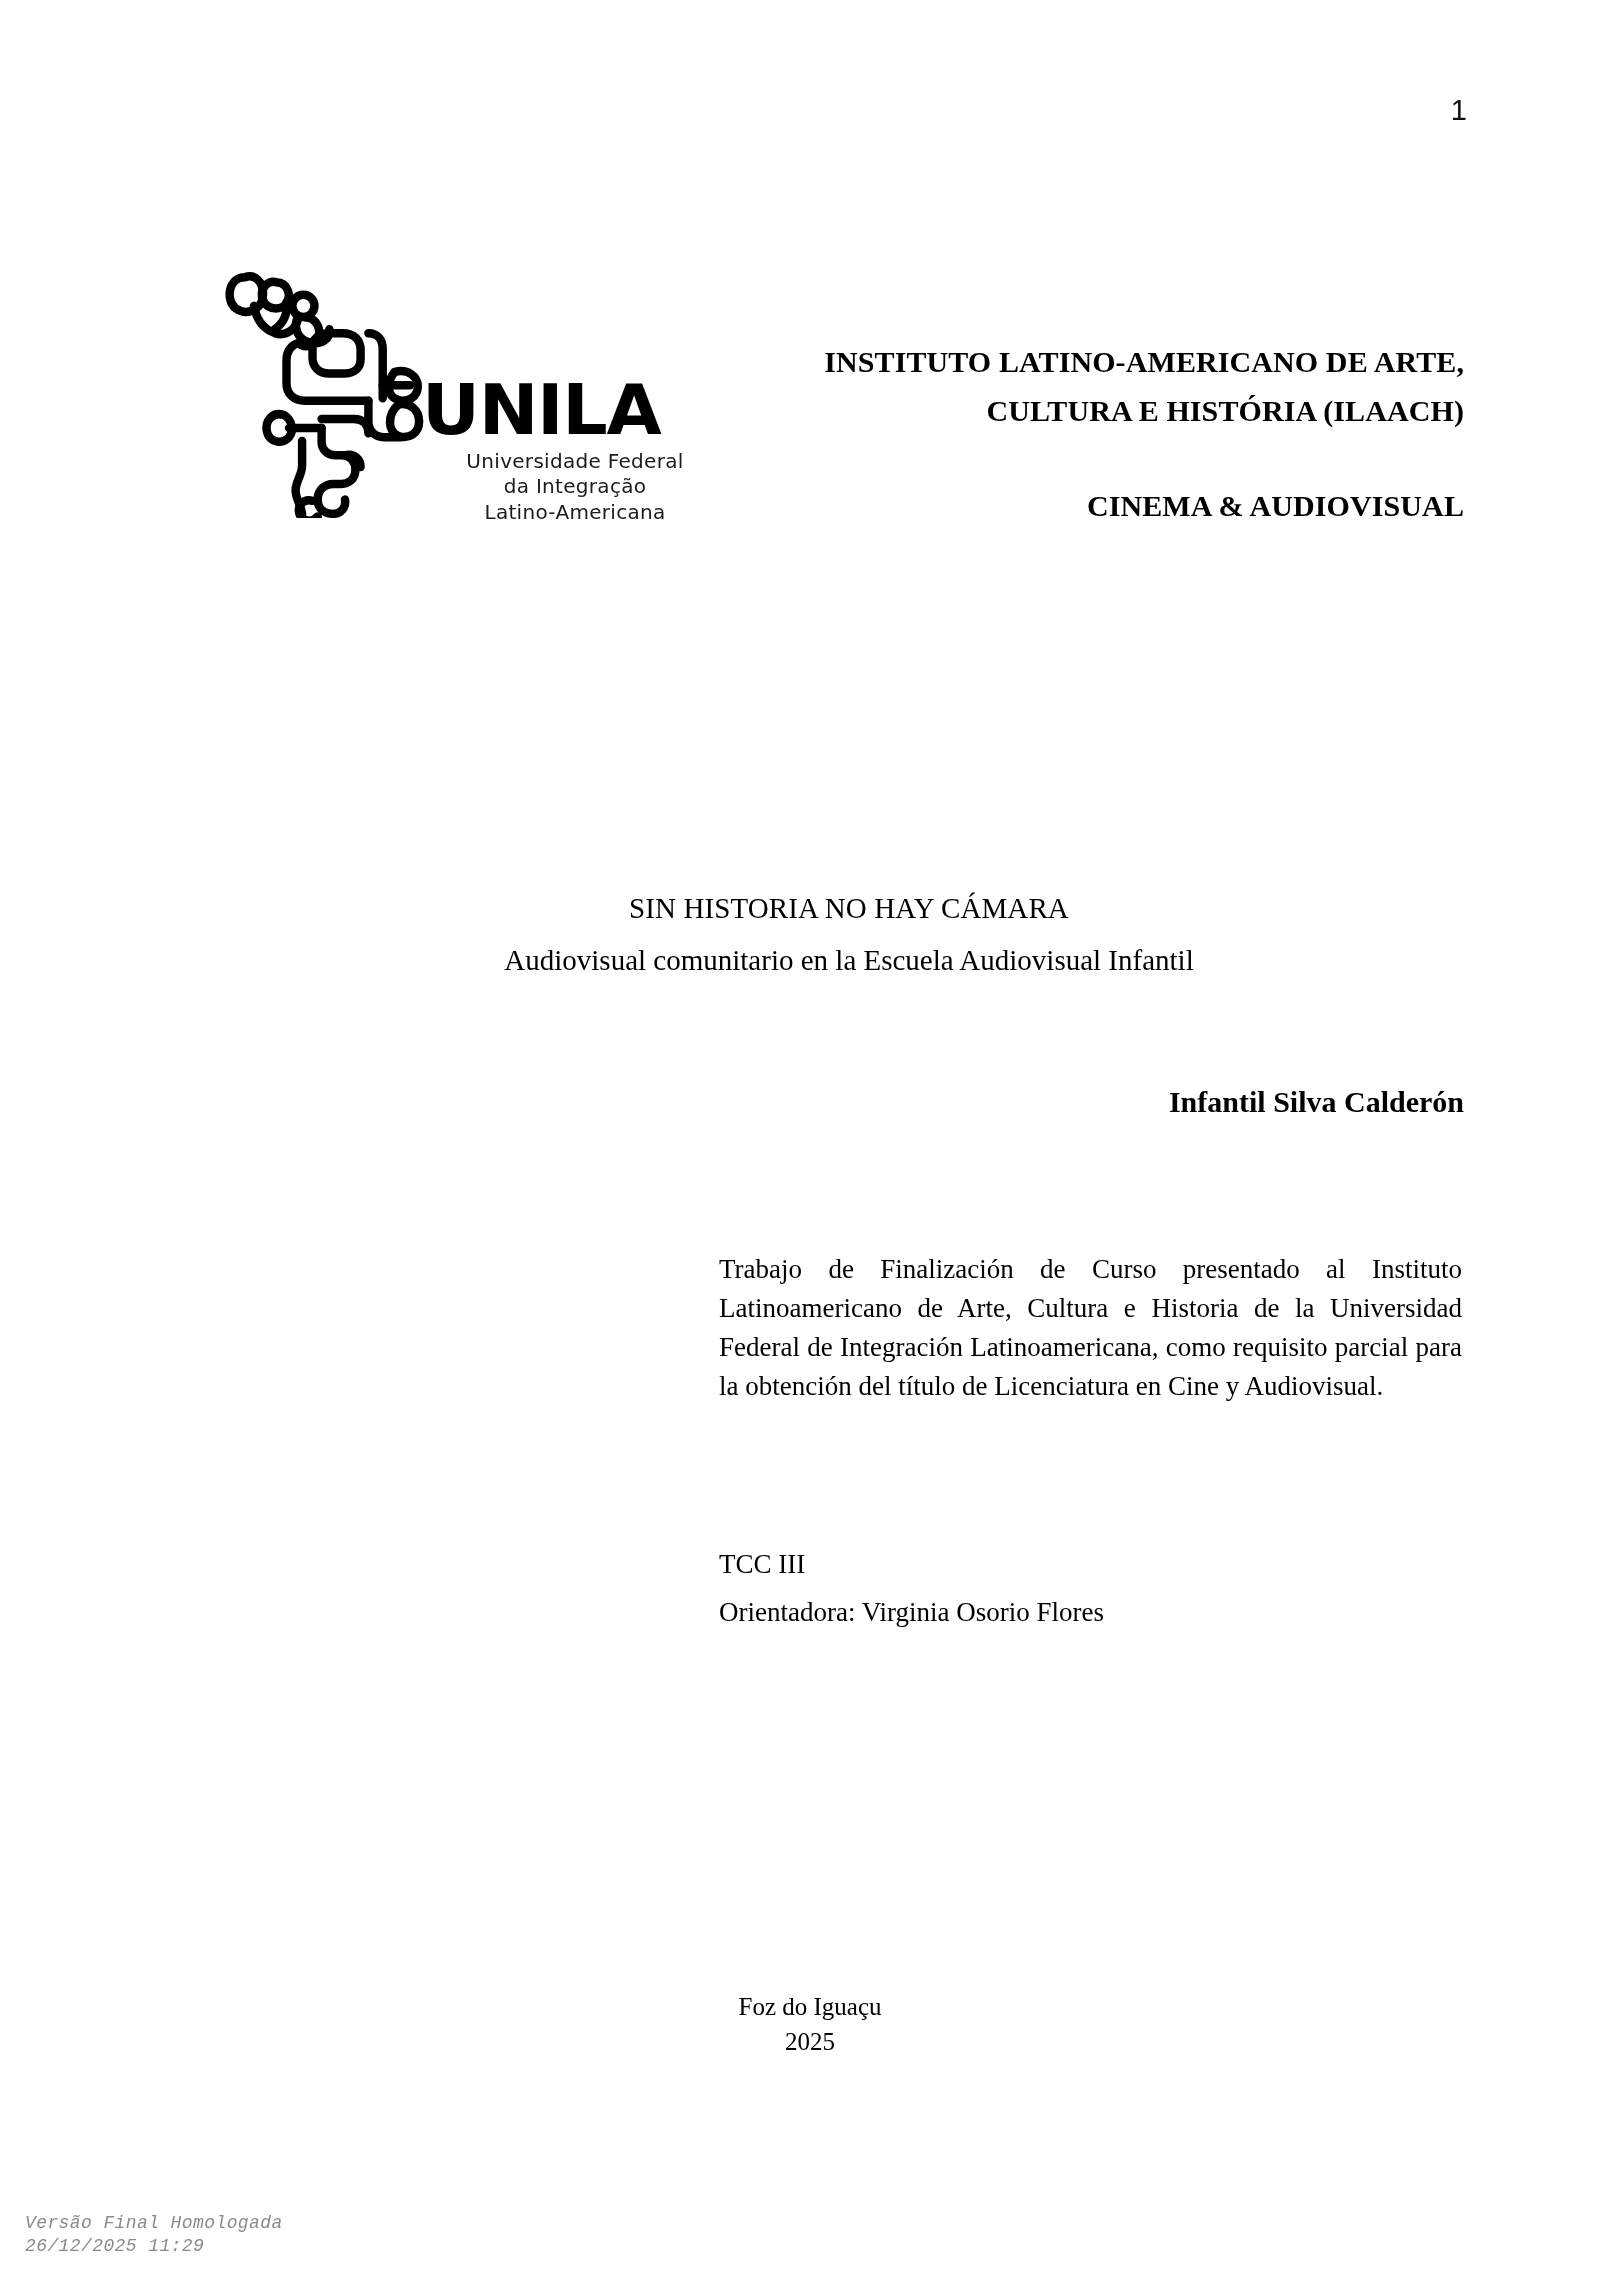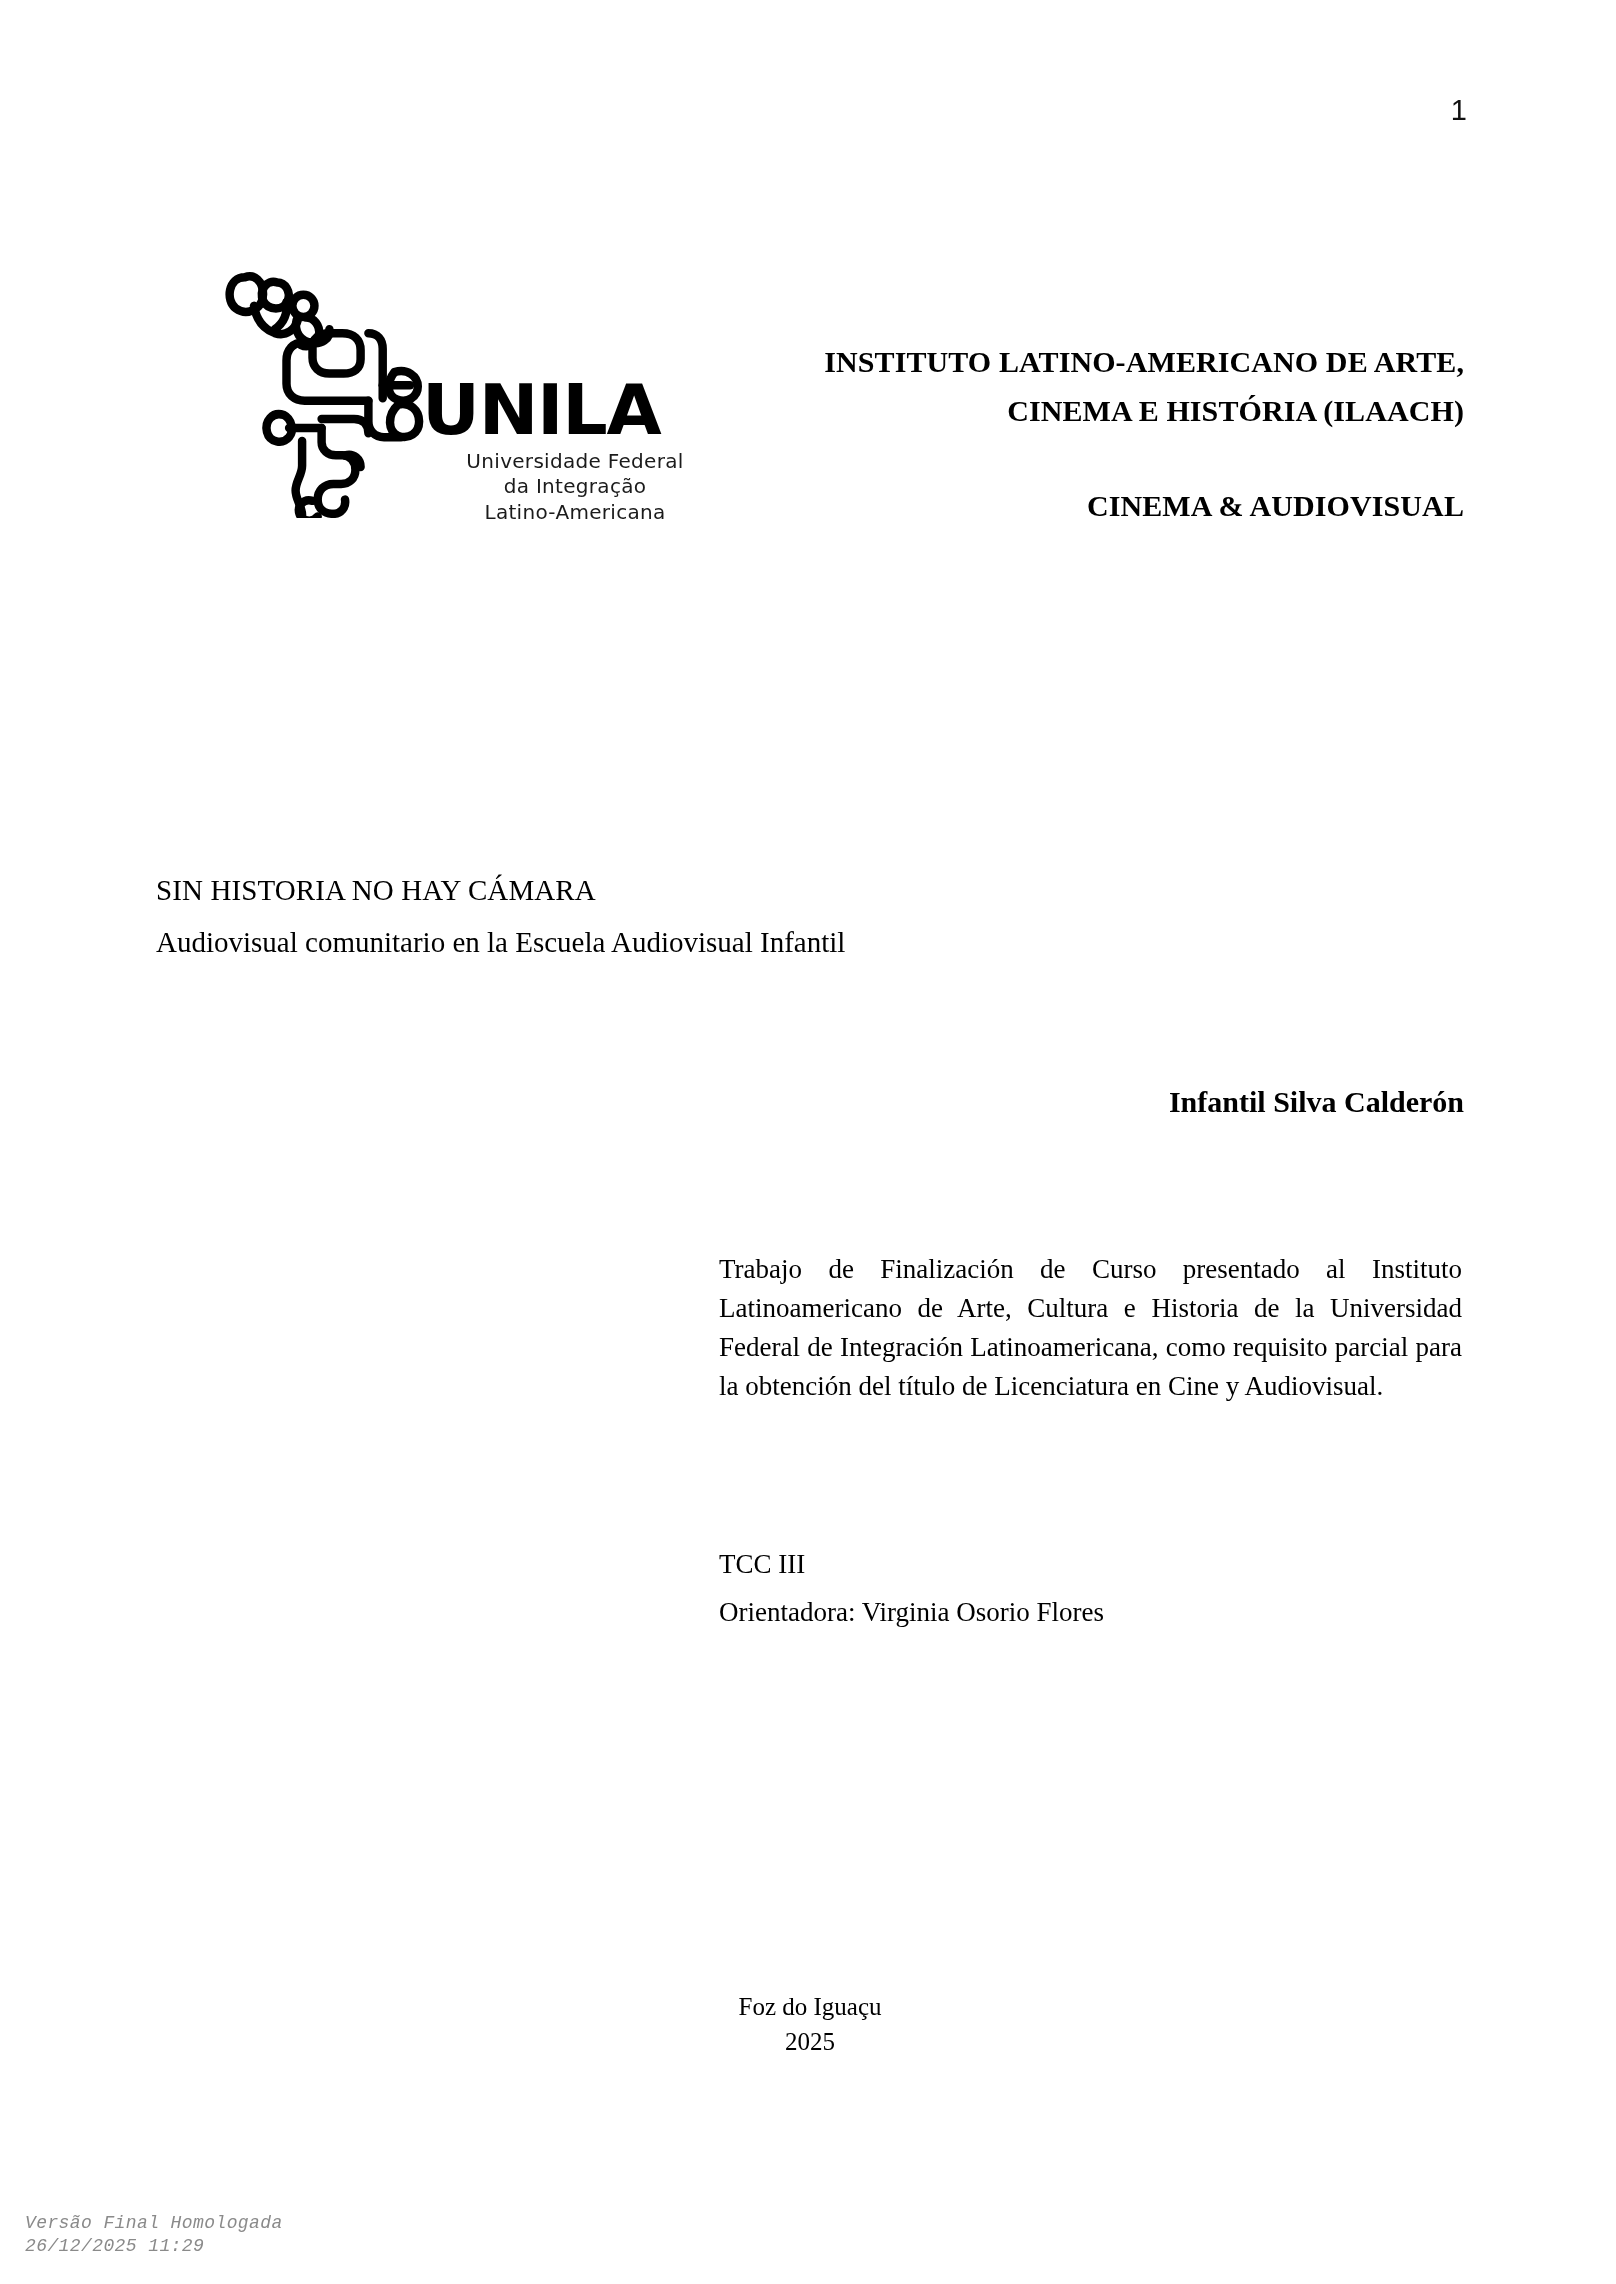--- a/index.html
+++ b/index.html
@@ -86,23 +86,23 @@
     letter-spacing: 0.1px;
   }
   .institute-header .spacer-line {
     height: 47px;
   }
 
   
   .title-block {
     position: absolute;
     left: 156px;
-    top: 872px;
+    top: 890px;
     width: 1386px;
-    text-align: left;
+    text-align: center;
   }
   .doc-title {
     font-size: 29px;
     line-height: 1.25;
     letter-spacing: 0.1px;
   }
   .doc-subtitle {
     font-size: 29px;
     line-height: 1.25;
     margin-top: 16px;
@@ -217,21 +217,21 @@
       <div class="logo-tagline">
         <div>Universidade Federal</div>
         <div>da Integração</div>
         <div>Latino-Americana</div>
       </div>
     </div>
   </div>
 
   <div class="institute-header">
     <div>INSTITUTO LATINO-AMERICANO DE ARTE,</div>
-    <div>CINEMA E HISTÓRIA (ILAACH)</div>
+    <div>CULTURA E HISTÓRIA (ILAACH)</div>
     <div class="spacer-line"></div>
     <div>CINEMA &amp; AUDIOVISUAL</div>
   </div>
 
   <div class="title-block">
     <div class="doc-title">SIN HISTORIA NO HAY CÁMARA</div>
     <div class="doc-subtitle">Audiovisual comunitario en la Escuela Audiovisual Infantil</div>
   </div>
 
   <div class="author">Infantil Silva Calderón</div>

